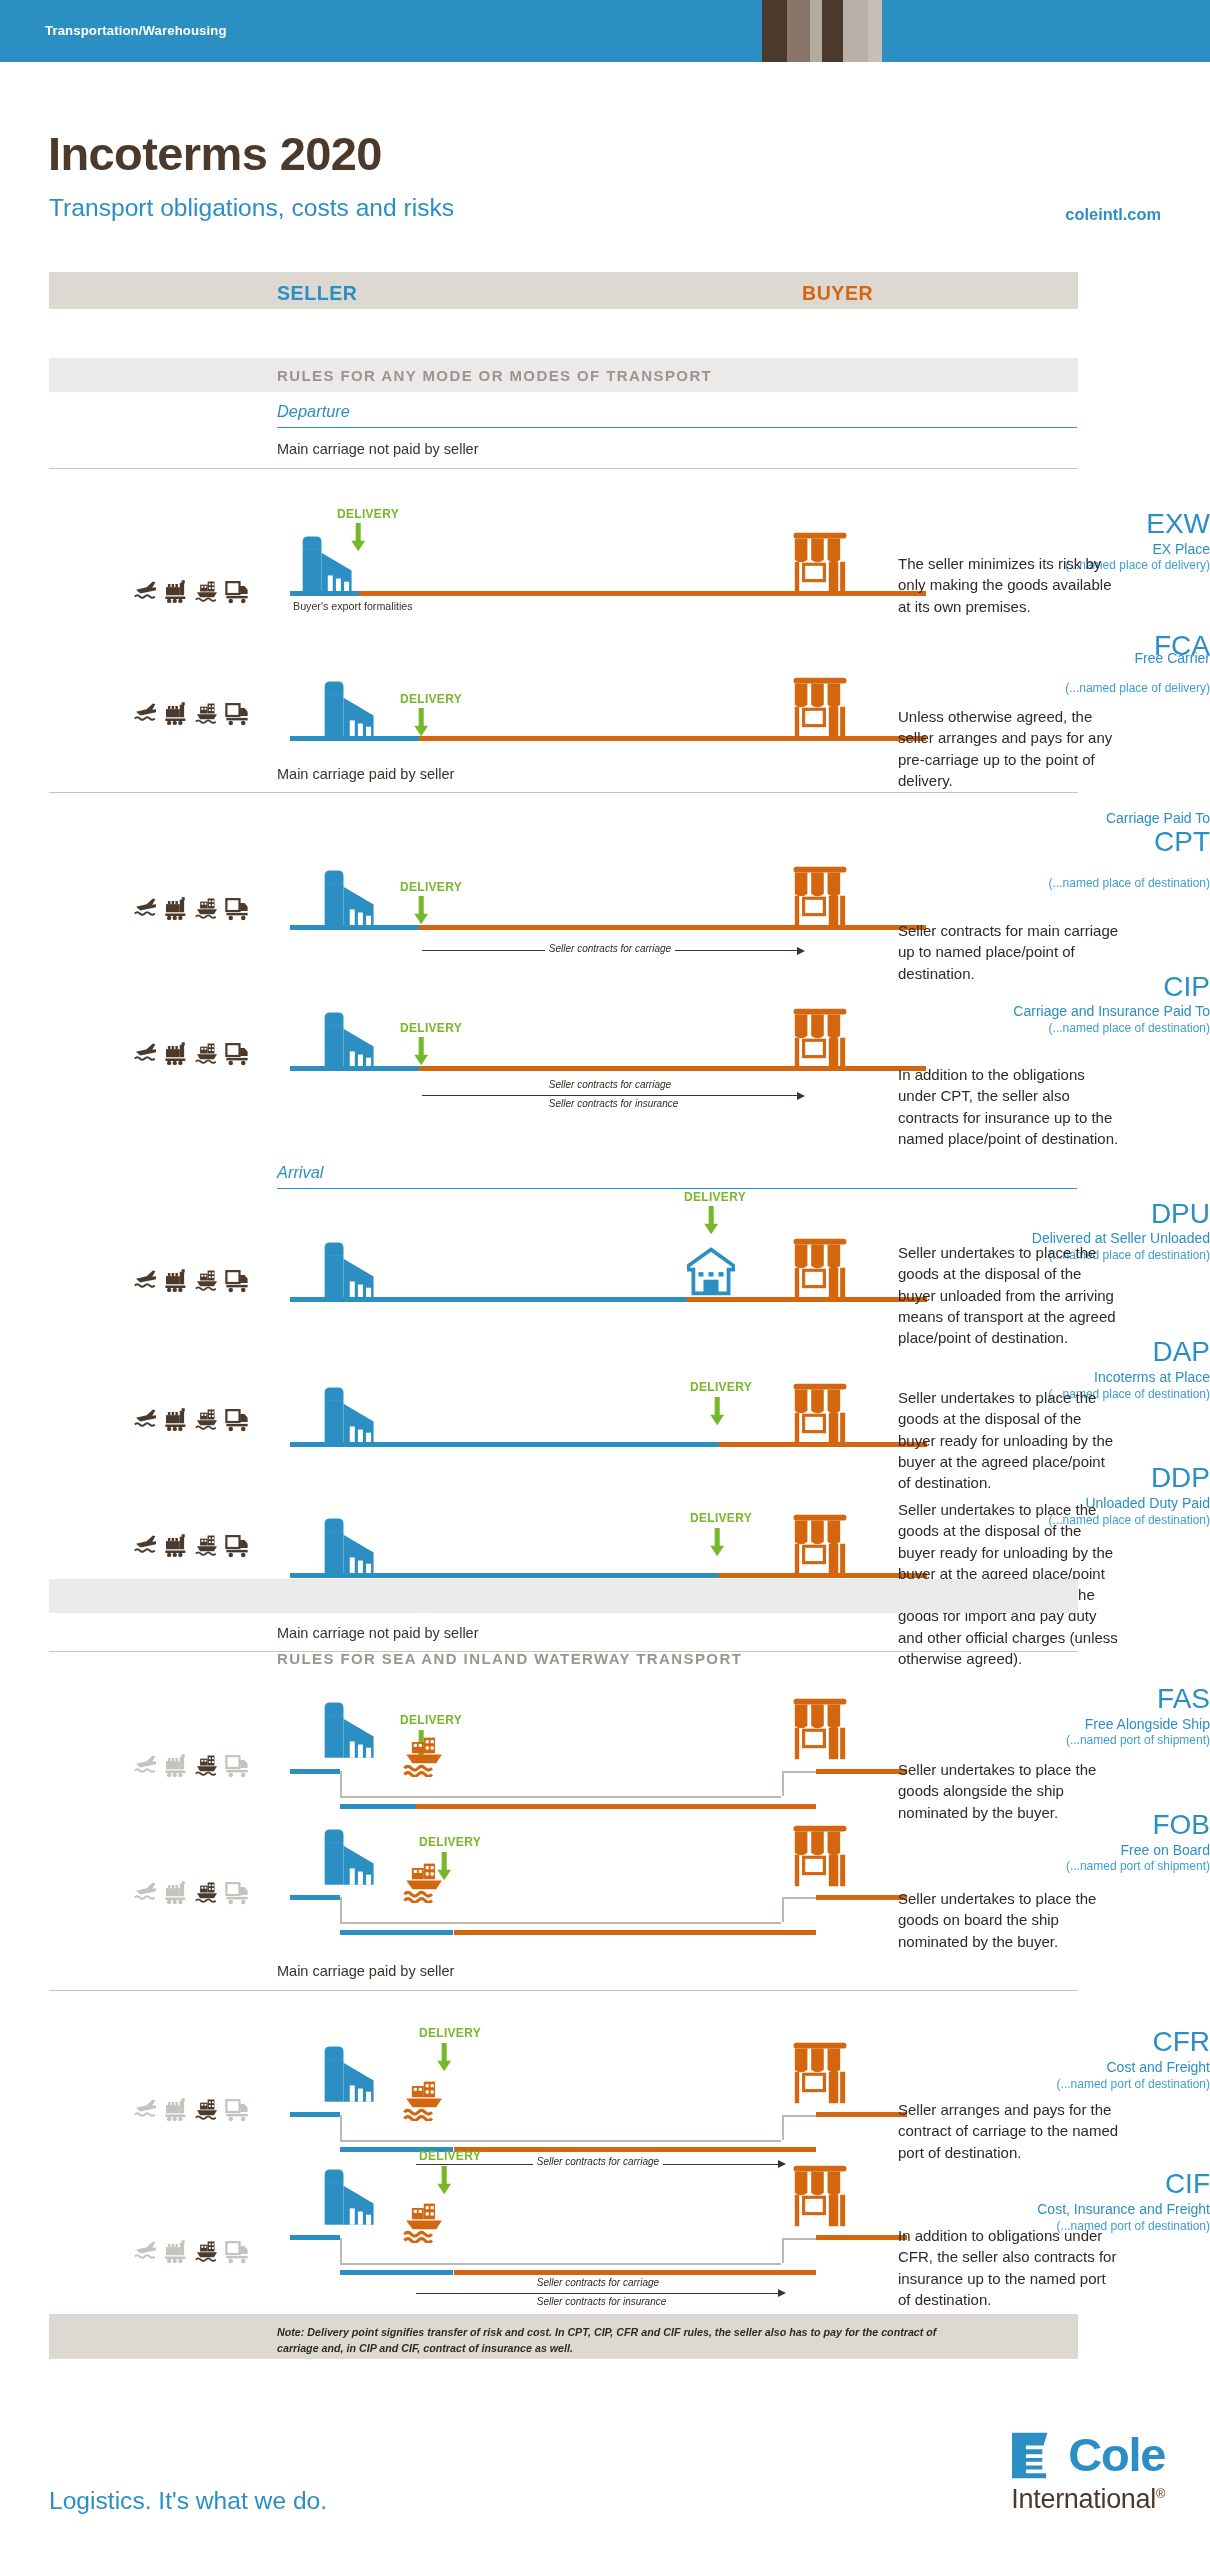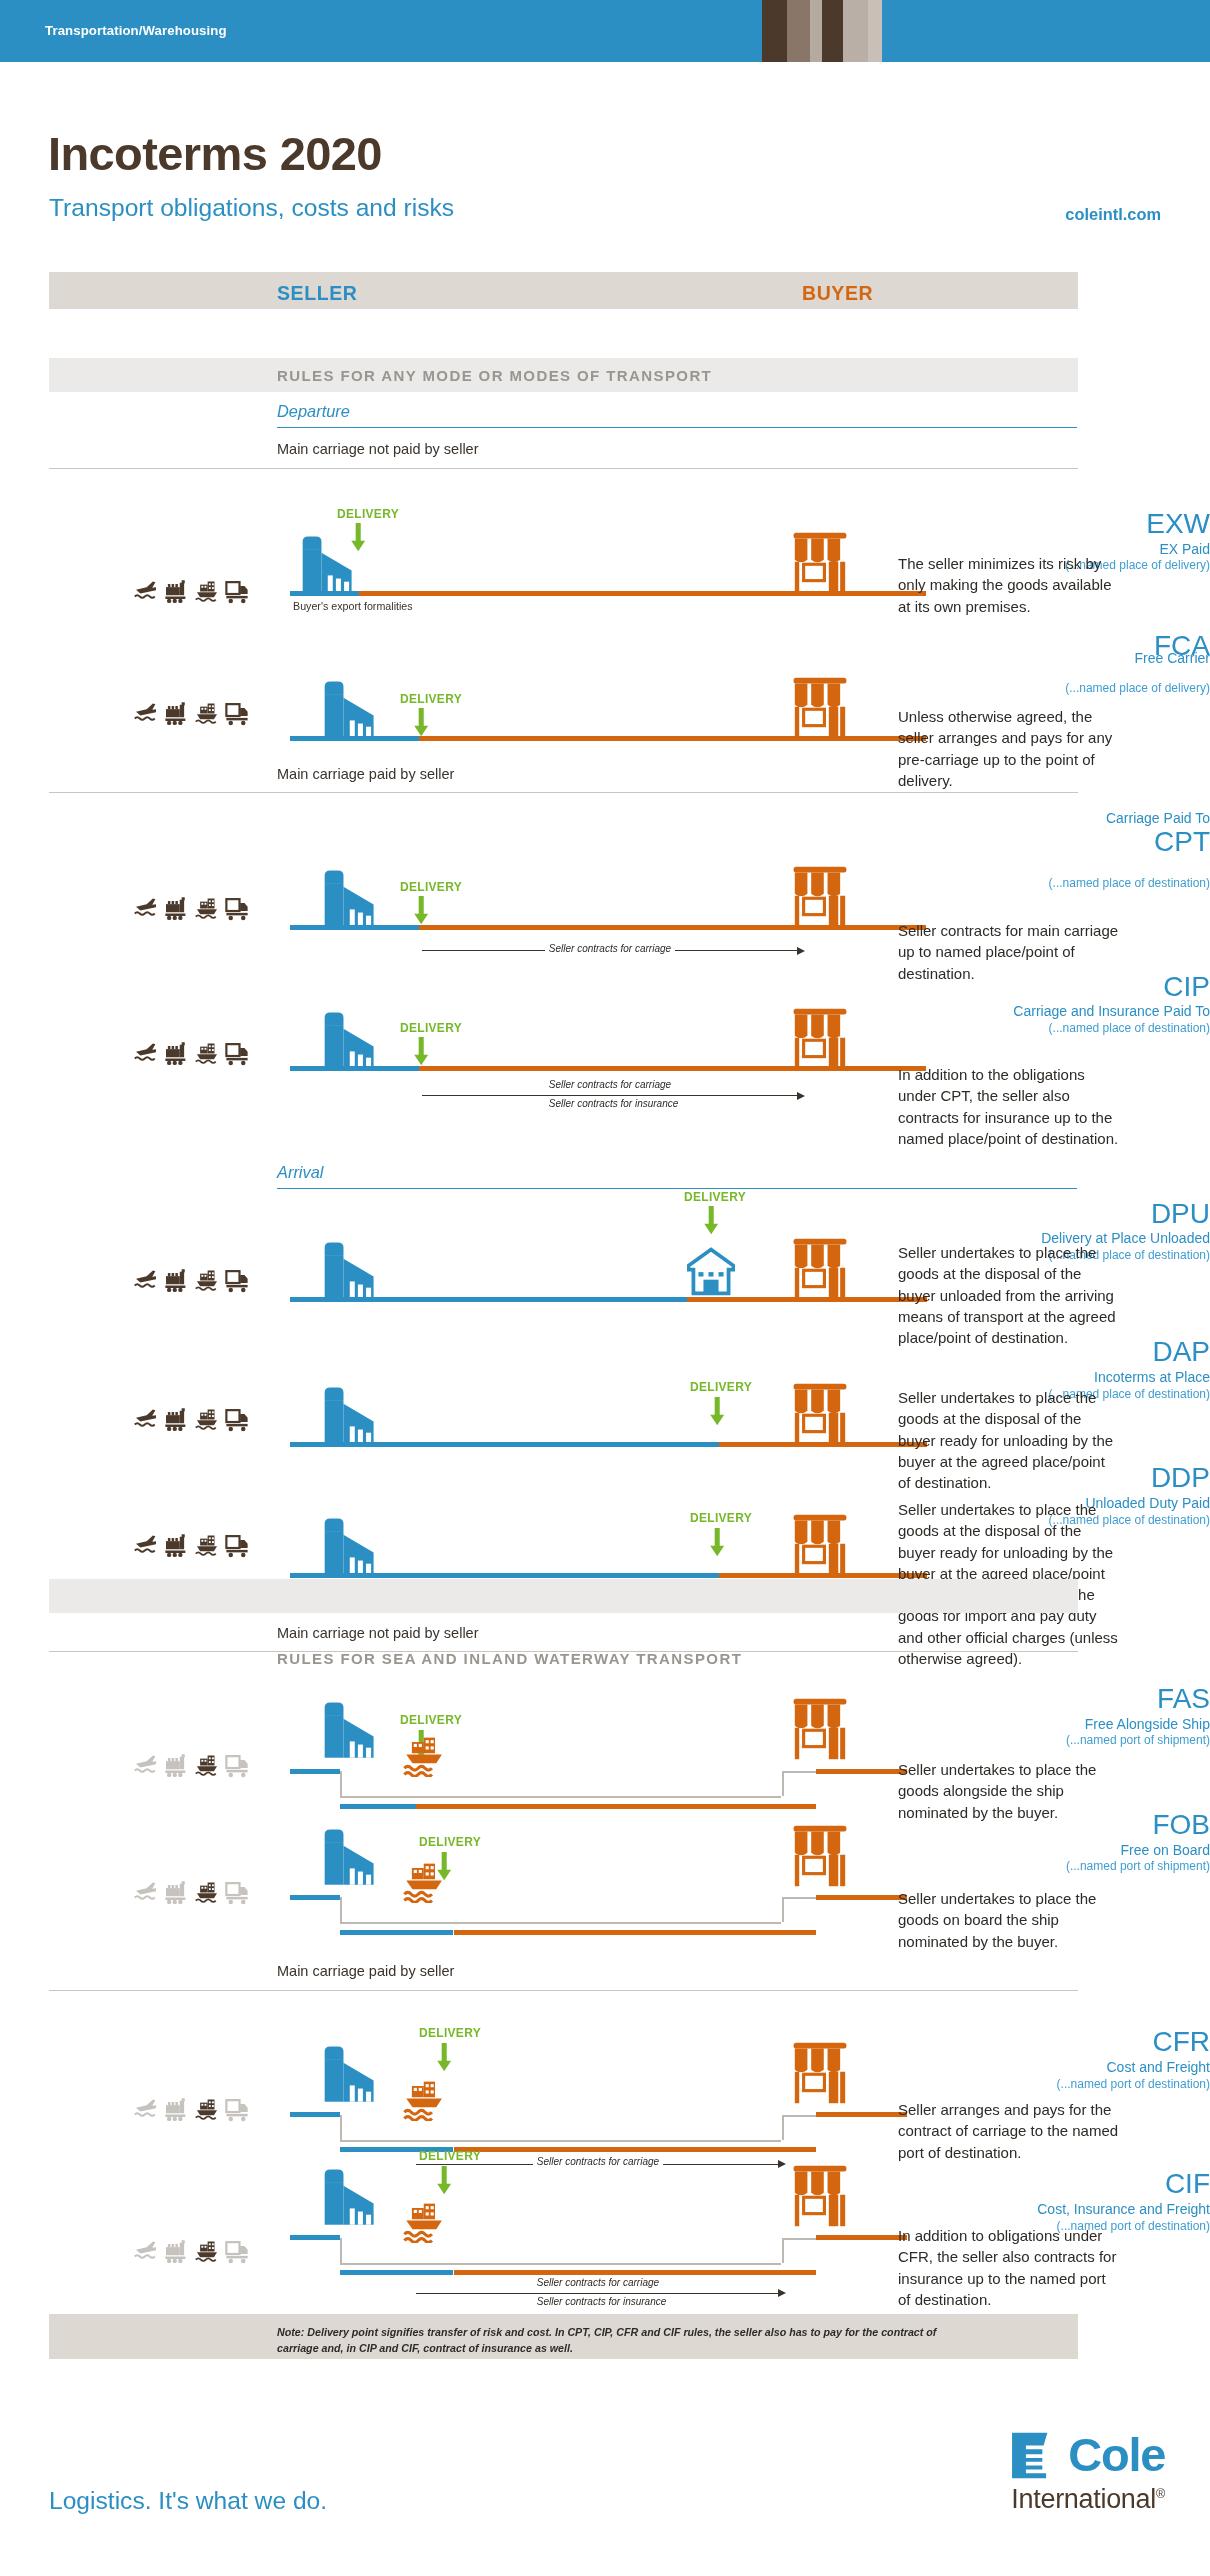--- a/index.html
+++ b/index.html
@@ -98,21 +98,21 @@
 
 <div id="content">
     <div class="banner" style="top:358px"></div>
   <div class="banner-txt" style="left:277px; top:367px">RULES FOR ANY MODE OR MODES OF TRANSPORT</div>
 <div class="grp" style="left:277px; top:402px">Departure</div>
   <div class="grp-rule" style="left:277px; top:427px; width:800px"></div>
 <div class="subhdr" style="left:277px; top:441px">Main carriage not paid by seller</div>
 <div class="hrule" style="left:49px; top:468px; width:1029px"></div>
 
   <div class="code" style="top:508px; width:271px">EXW</div>
-  <div class="name" style="top:541px; width:271px">EX Paid</div>
+  <div class="name" style="top:541px; width:271px">EX Place</div>
   <div class="place" style="top:558px; width:271px">(...named place of delivery)</div>
   <div class="modes" style="left:134px; top:579px">
       <svg width="24" height="25" viewBox="0 0 38 40">
         <path d="M3 17 L20 13 L30 4 L34 5 L29 14 L35 13 L35 18 L10 23 Z" fill="#4b3a2c"></path>
              <path d="M1 28 q4 -4 8 0 q4 4 8 0 q4 -4 8 0 q4 4 8 0" stroke="#4b3a2c" stroke-width="3" fill="none"></path>
       </svg>
       <svg width="24" height="25" viewBox="0 0 38 40">
         <rect x="3" y="13" width="22" height="13" fill="#4b3a2c"></rect>
              <rect x="25" y="6" width="7" height="20" fill="#4b3a2c"></rect>
              <rect x="28" y="2" width="5" height="5" fill="#4b3a2c"></rect>
@@ -378,21 +378,21 @@
   </svg></div>
 <div class="carr-line" style="left:422px; top:1095px; width:378px"></div>
   <div class="carr-head" style="left:797px; top:1092px"></div>
     <div class="contract-lbl" style="left:545px; top:1079px">Seller contracts for carriage</div>
     <div class="contract-lbl" style="left:545px; top:1098px">Seller contracts for insurance</div>
 <div class="desc" style="left:898px; top:1064px">In addition to the obligations under CPT, the seller also contracts for insurance up to the named place/point of destination.</div>
 <div class="grp" style="left:277px; top:1163px">Arrival</div>
   <div class="grp-rule" style="left:277px; top:1188px; width:800px"></div>
 
   <div class="code" style="top:1198px; width:271px">DPU</div>
-  <div class="name" style="top:1230px; width:271px">Delivery at Place Unloaded</div>
+  <div class="name" style="top:1230px; width:271px">Delivered at Seller Unloaded</div>
   <div class="place" style="top:1248px; width:271px">(...named place of destination)</div>
   <div class="modes" style="left:134px; top:1268px">
       <svg width="24" height="25" viewBox="0 0 38 40">
         <path d="M3 17 L20 13 L30 4 L34 5 L29 14 L35 13 L35 18 L10 23 Z" fill="#4b3a2c"></path>
              <path d="M1 28 q4 -4 8 0 q4 4 8 0 q4 -4 8 0 q4 4 8 0" stroke="#4b3a2c" stroke-width="3" fill="none"></path>
       </svg>
       <svg width="24" height="25" viewBox="0 0 38 40">
         <rect x="3" y="13" width="22" height="13" fill="#4b3a2c"></rect>
              <rect x="25" y="6" width="7" height="20" fill="#4b3a2c"></rect>
              <rect x="28" y="2" width="5" height="5" fill="#4b3a2c"></rect>

